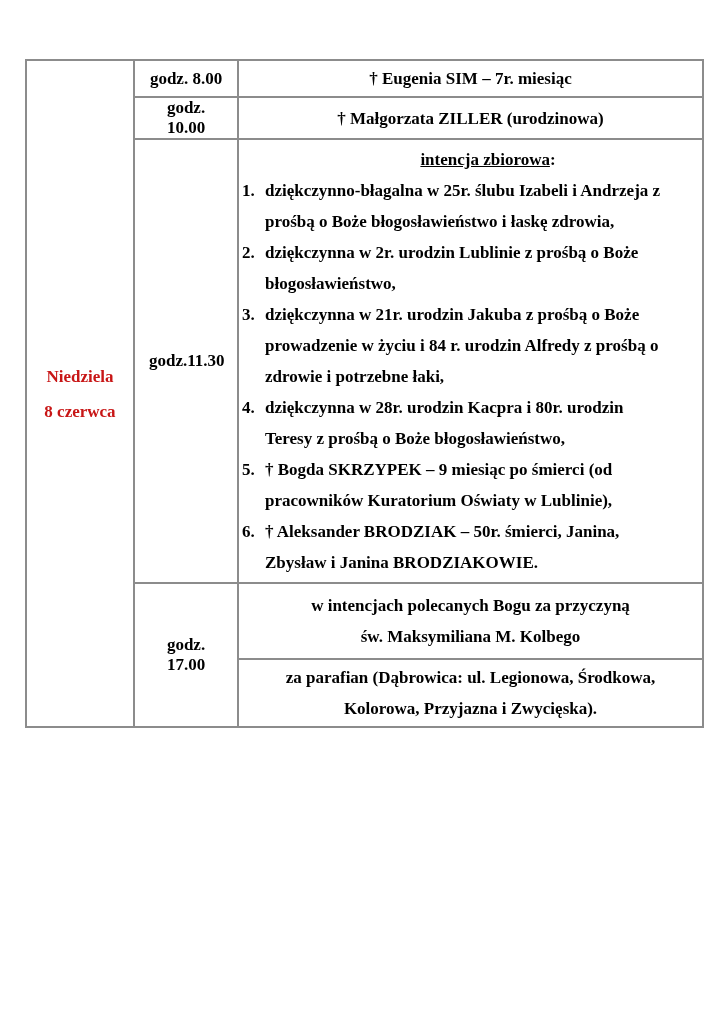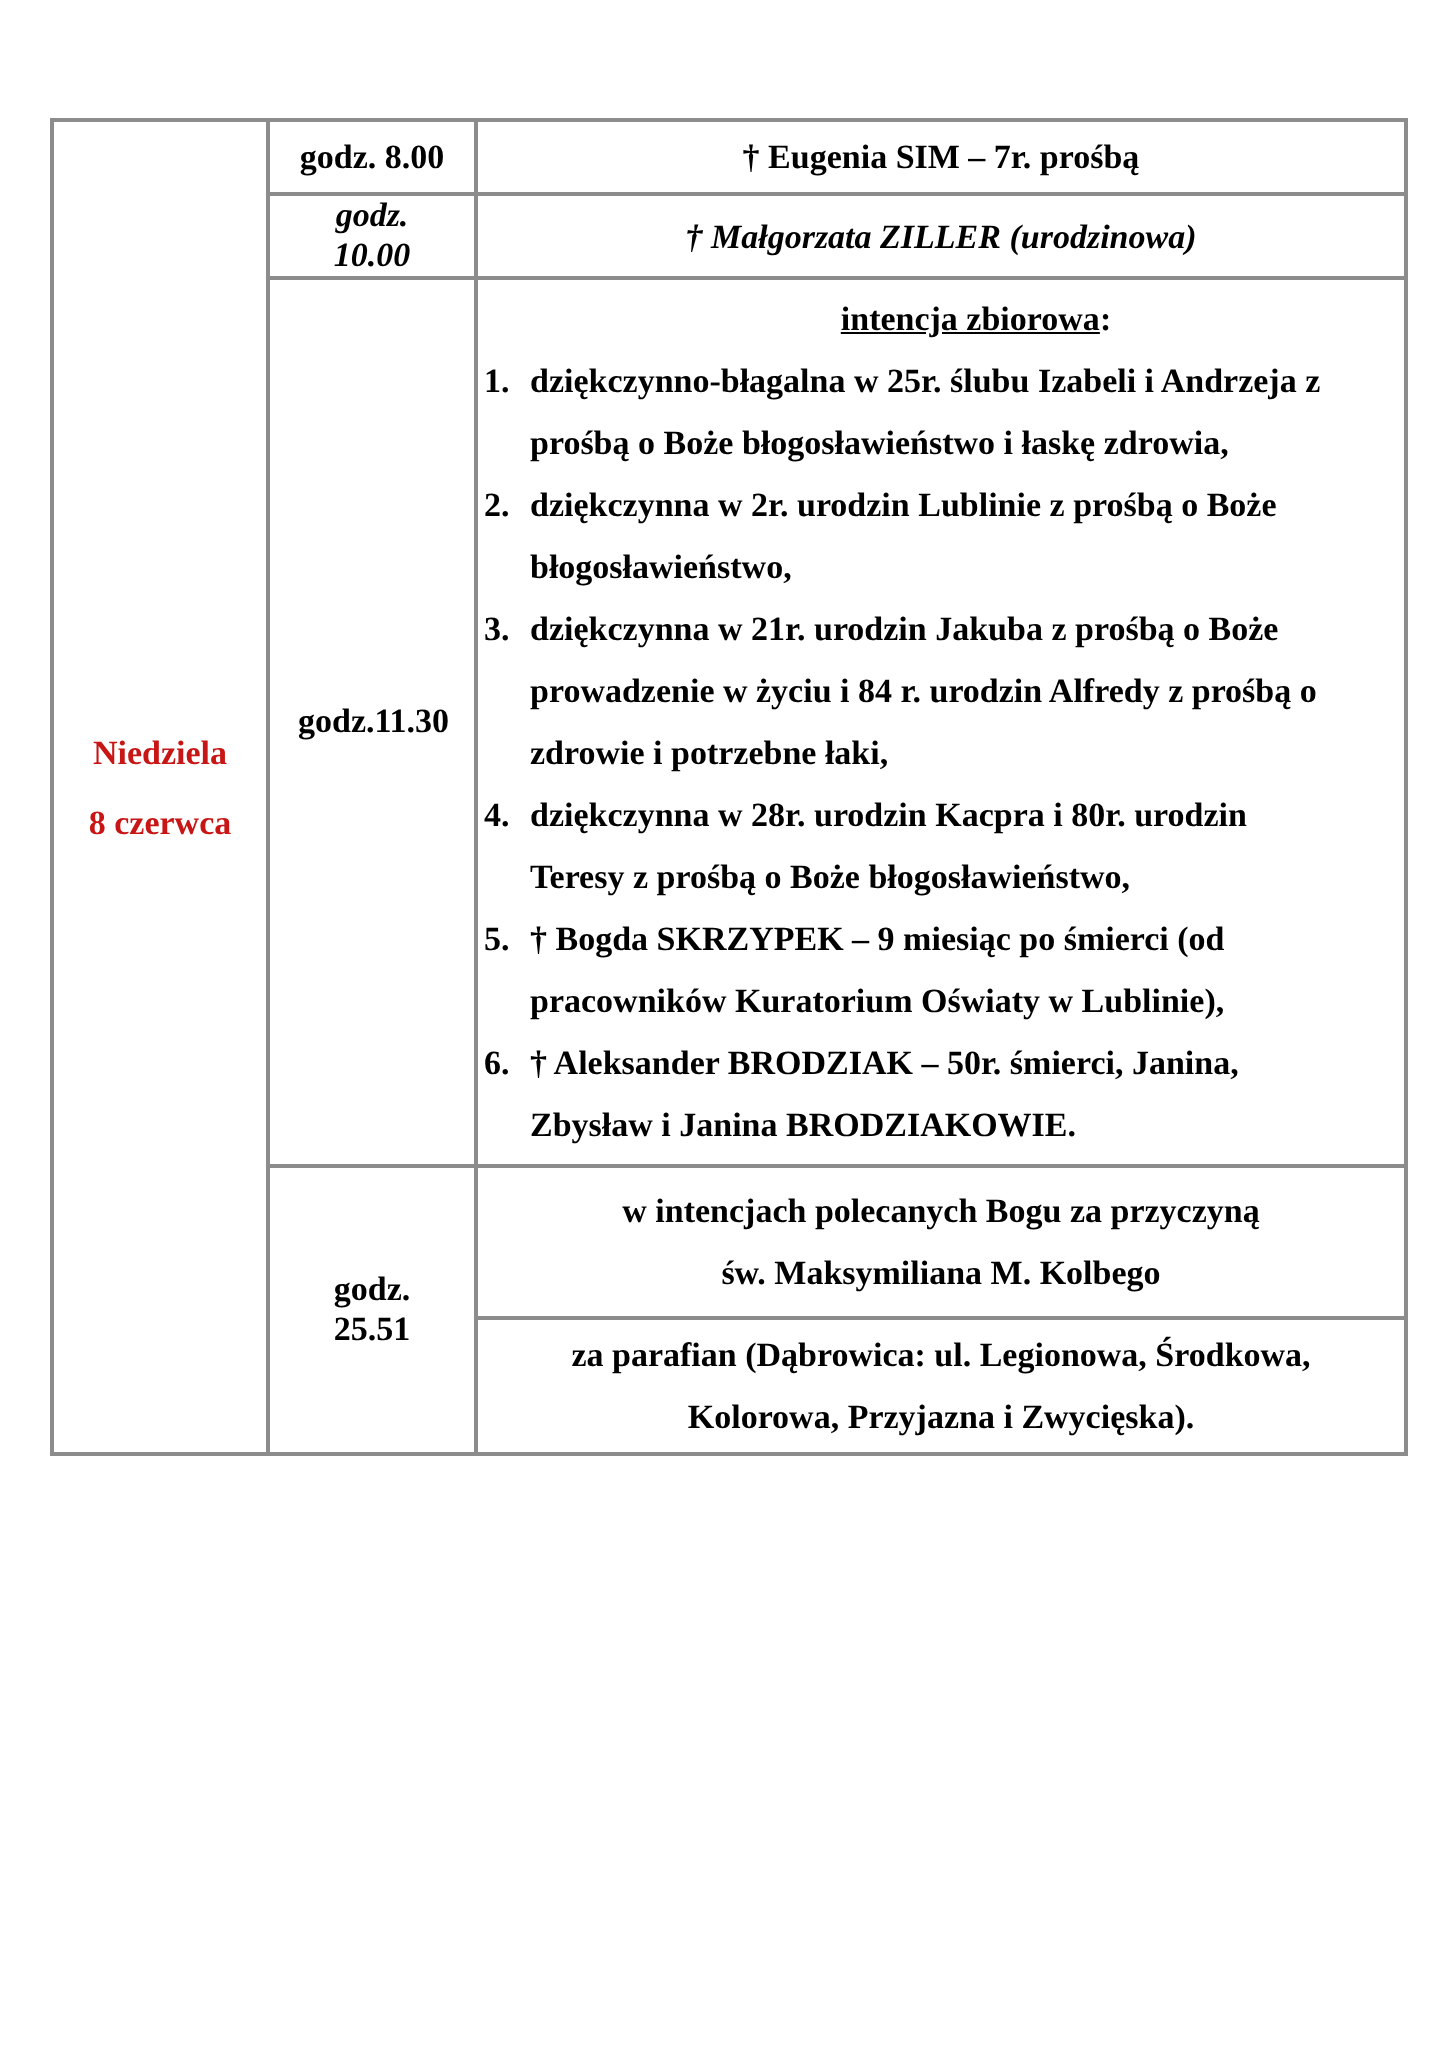--- a/index.html
+++ b/index.html
@@ -28,21 +28,21 @@
     width: 677px;
     border-collapse: collapse;
     table-layout: fixed;
   }
   td {
     border: 2px solid var(--border);
     font-size: 17px;
     color: var(--text);
   }
   .tr-a { height: 34px; }
-  .tr-b { height: 35px; font-style: italic; }
+  .tr-b { height: 35px; }
   .tr-d { height: 76px; }
   .tr-e { height: 62px; border-radius: 28px; }
 
   .day-cell {
     text-align: center;
     vertical-align: middle;
     color: var(--red);
     margin-left: 16px;
   }
   .day-cell .day-line { line-height: 35px; }
@@ -83,21 +83,21 @@
       <col style="width:104px">
       <col style="width:465px">
     </colgroup>
     <tbody>
       <tr class="tr-a">
         <td class="day-cell" rowspan="5">
           <div class="day-line">Niedziela</div>
           <div class="day-line">8 czerwca</div>
         </td>
         <td class="time-cell">godz. 8.00</td>
-        <td class="intent-center">† Eugenia SIM – 7r. prośbą</td>
+        <td class="intent-center">† Eugenia SIM – 7r. miesiąc</td>
       </tr>
 
       <tr class="tr-b">
         <td class="time-cell">godz. 10.00</td>
         <td class="intent-center">† Małgorzata ZILLER (urodzinowa)</td>
       </tr>
 
       <tr>
         <td class="time-cell">godz.11.30</td>
         <td class="group-cell">
@@ -132,21 +132,21 @@
           </div>
           <div class="intent-item">
             <span class="marker">6.</span>
             <span class="item-text lines">† Aleksander BRODZIAK – 50r. śmierci, Janina,
 Zbysław i Janina BRODZIAKOWIE.</span>
           </div>
         </td>
       </tr>
 
       <tr class="tr-d">
-        <td class="time-cell" rowspan="2">godz. 25.51</td>
+        <td class="time-cell" rowspan="2">godz. 17.00</td>
         <td class="intent-center">
           <div class="lines">w intencjach polecanych Bogu za przyczyną
 św. Maksymiliana M. Kolbego</div>
         </td>
       </tr>
 
       <tr class="tr-e">
         <td class="intent-center">
           <div class="lines">za parafian (Dąbrowica: ul. Legionowa, Środkowa,
 Kolorowa, Przyjazna i Zwycięska).</div>

